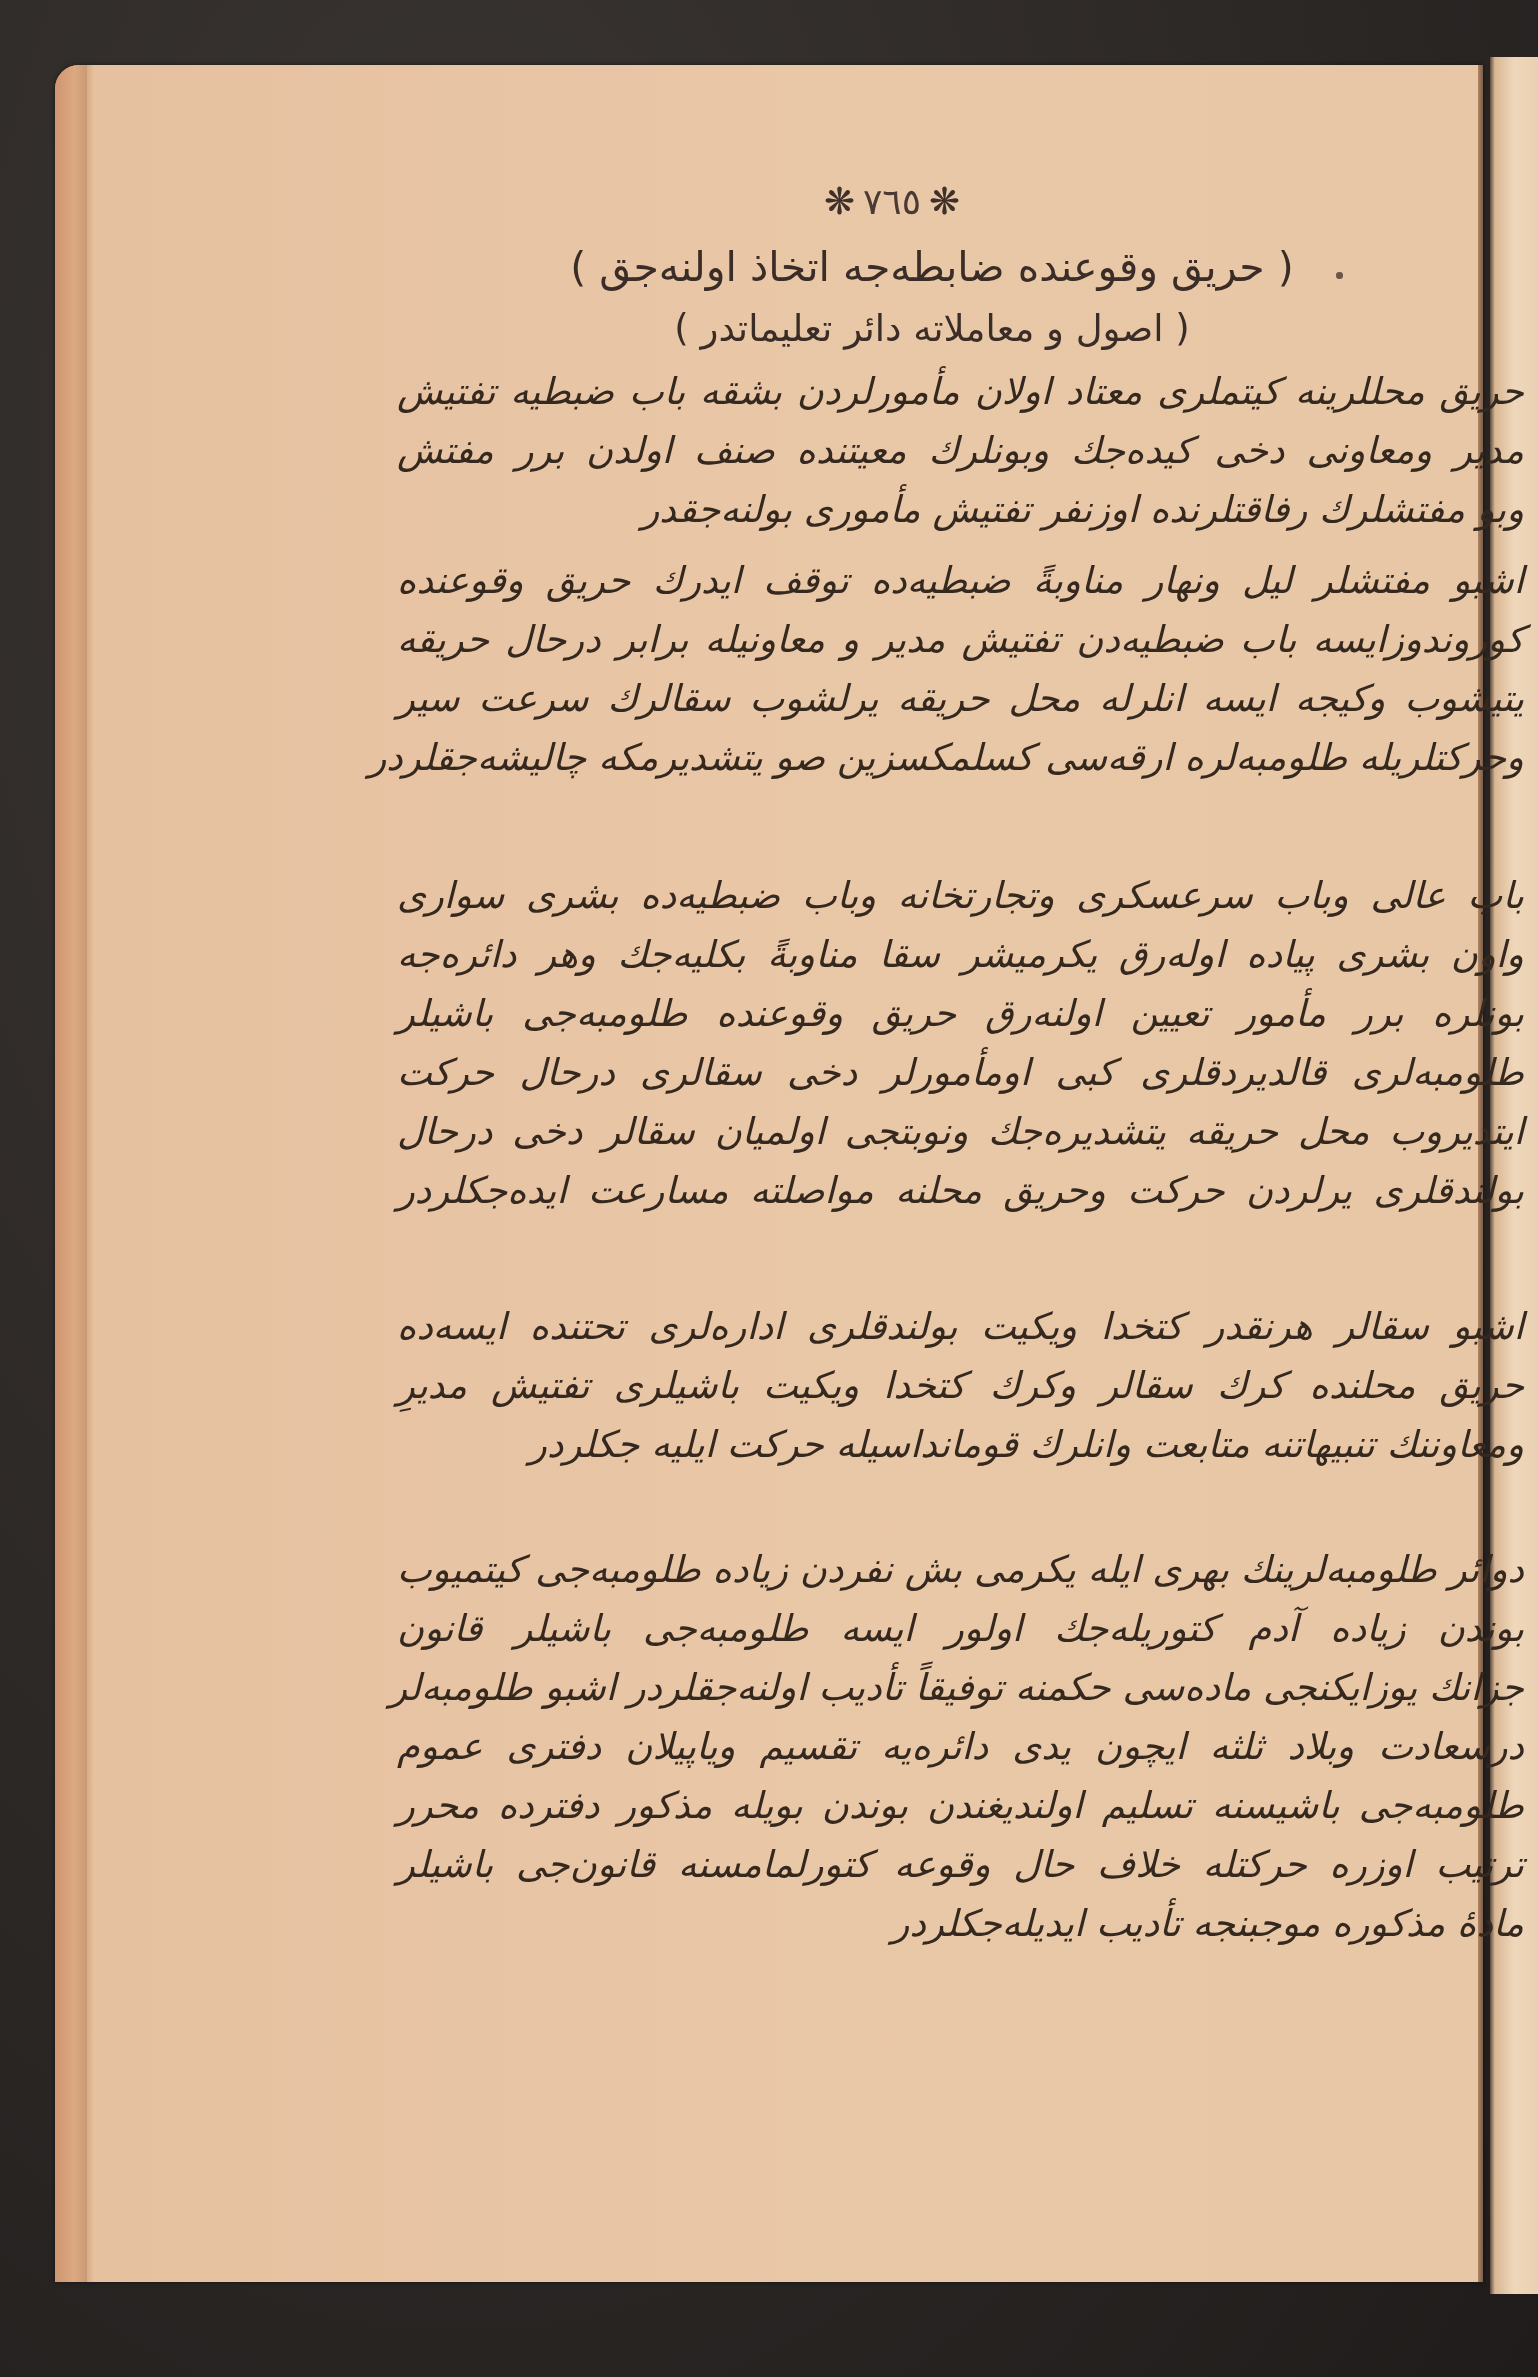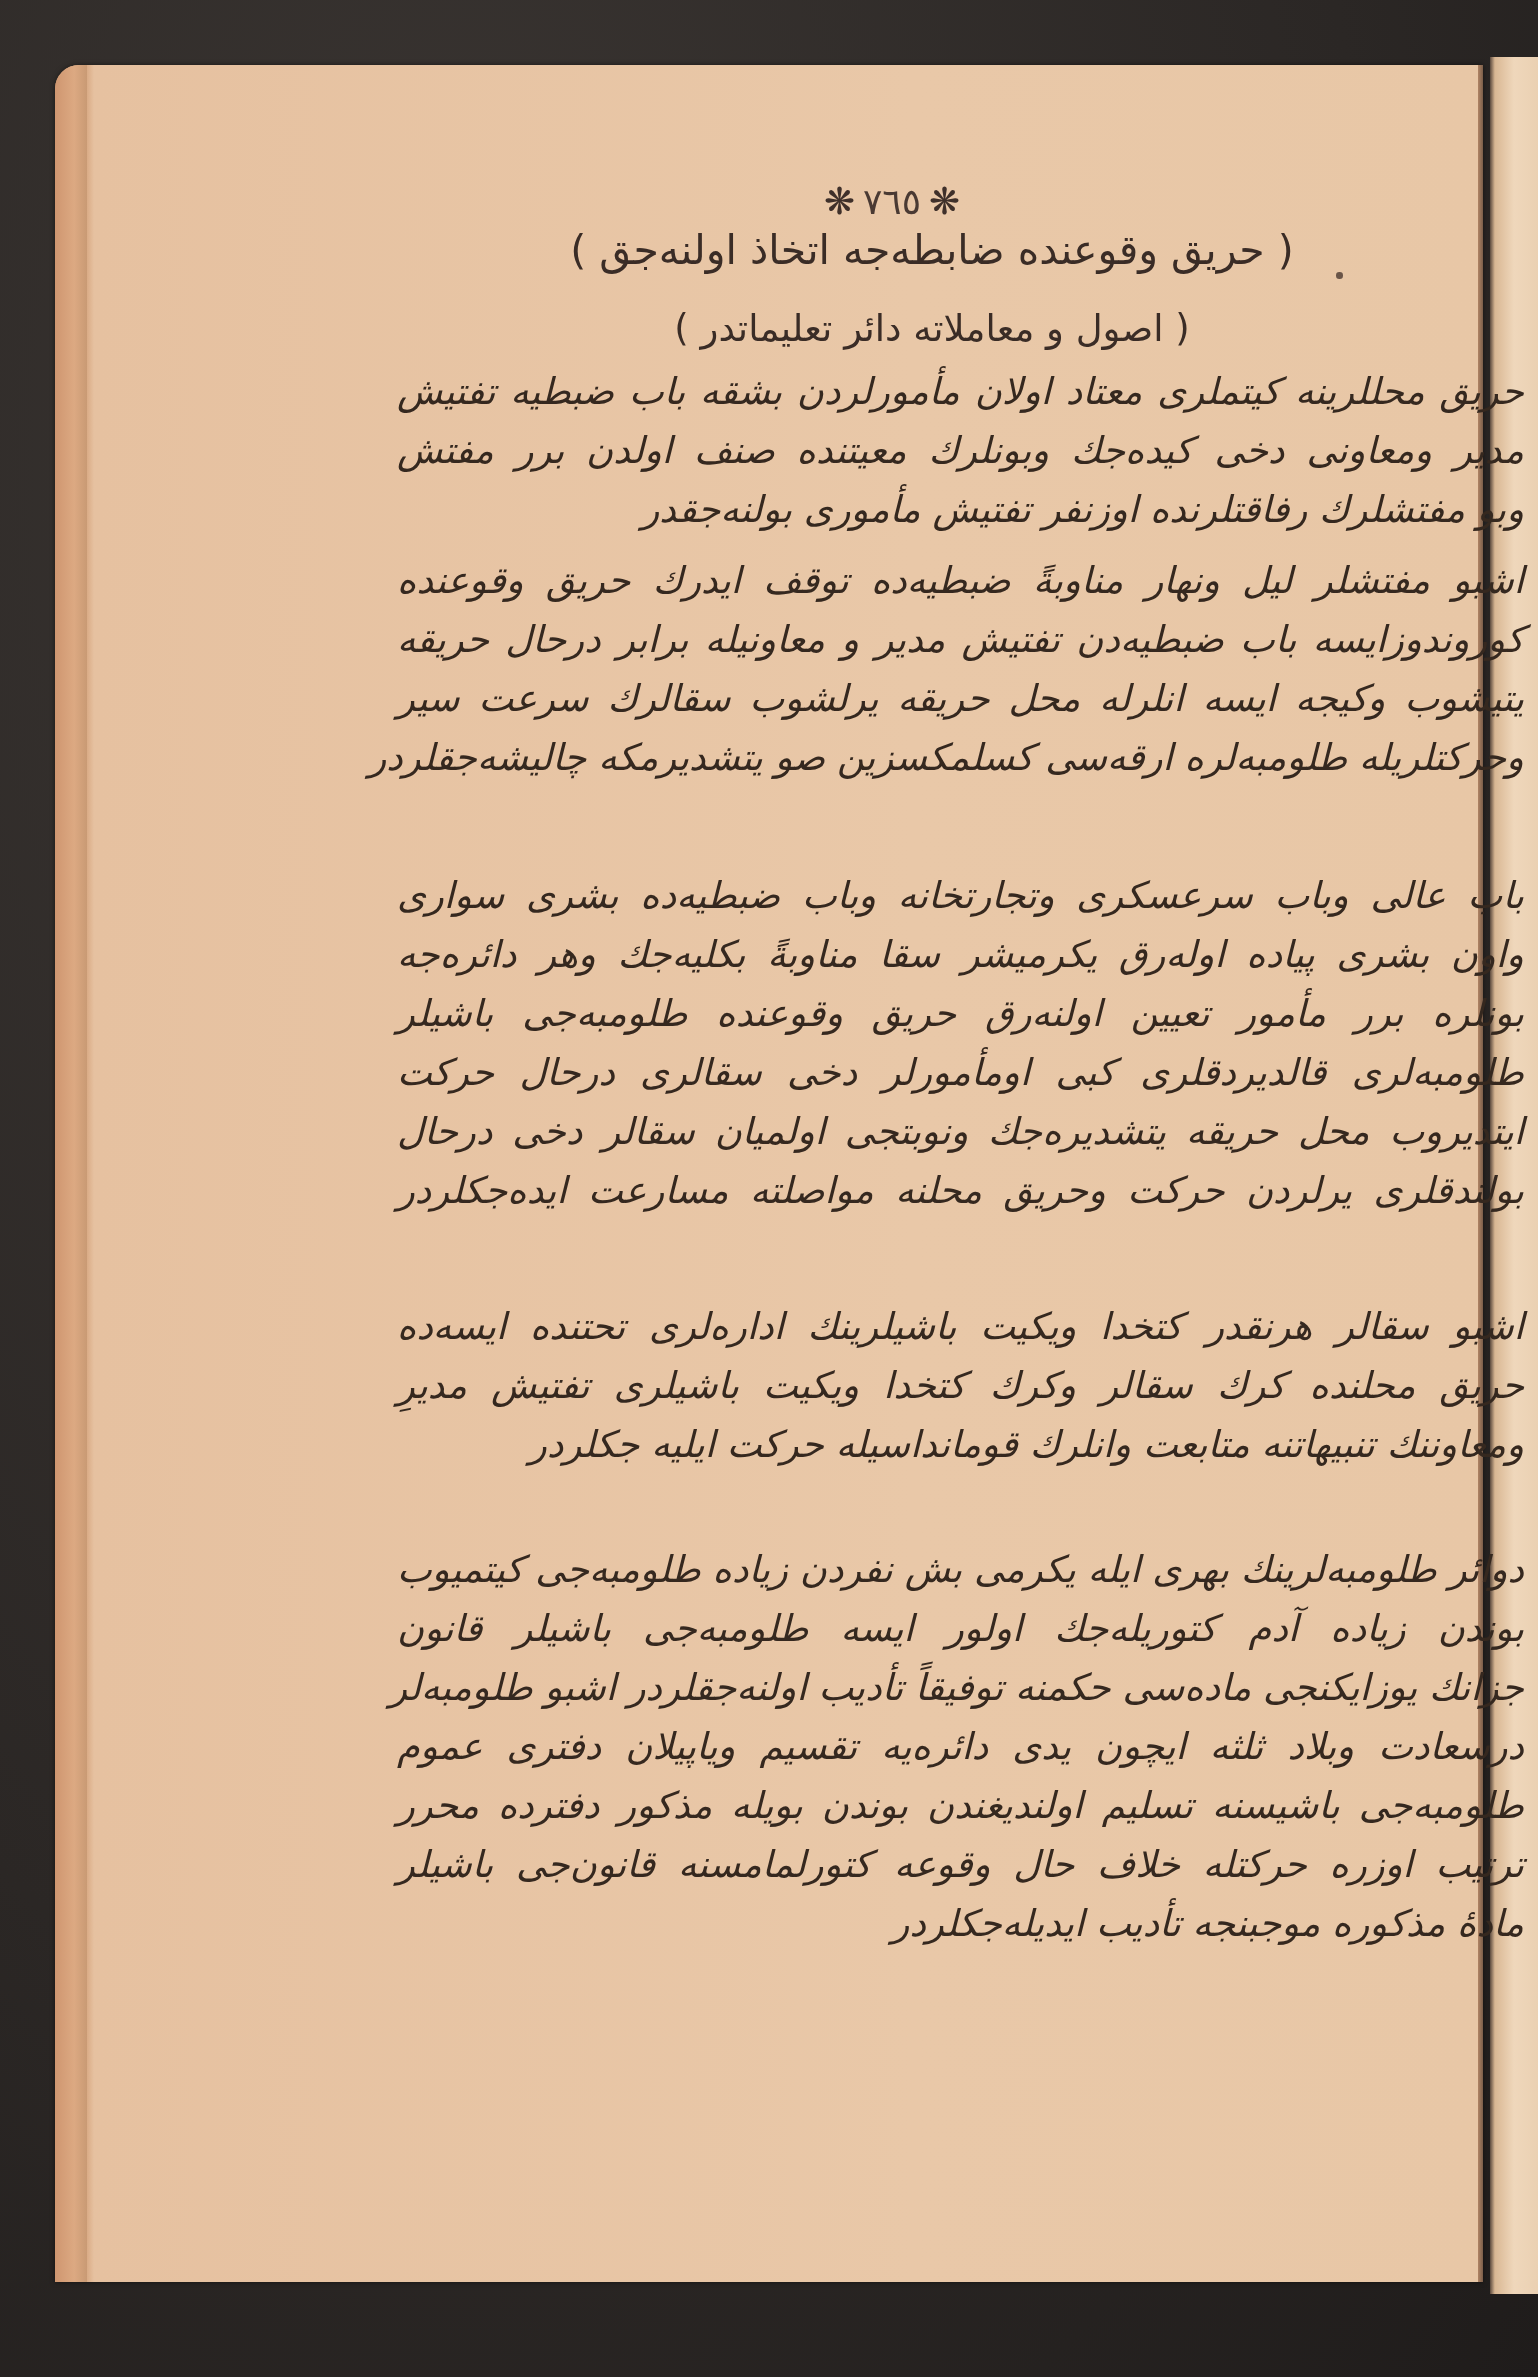--- a/index.html
+++ b/index.html
@@ -67,21 +67,21 @@
       position: absolute;
       left: 567px; width: 730px;
       text-align: center;
       direction: rtl;
       color: #3a2c26;
       font-family: "DejaVu Sans", sans-serif;
       font-size: 41px;
       line-height: 1;
       white-space: nowrap;
     }
-    .title.t1 { top: 230px; }
+    .title.t1 { top: 247px; }
     .title.t2 { top: 310px; font-size: 37px; }
     .body-lines {
       position: absolute;
       left: 397px;
       width: 1127px;
       direction: rtl;
       color: #35281f;
       font-family: "DejaVu Sans", sans-serif;
     }
     .line {
@@ -140,21 +140,21 @@
 <div class="body-lines p3">
   <div class="line">باب عالی وباب سرعسکری وتجارتخانه وباب ضبطیه‌ده بشری سواری</div>
   <div class="line">واون بشری پیاده اوله‌رق یکرمیشر سقا مناوبةً بکلیه‌جك وهر دائره‌جه</div>
   <div class="line">بونلره برر مأمور تعیین اولنه‌رق حریق وقوعنده طلومبه‌جی باشیلر</div>
   <div class="line">طلومبه‌لری قالدیردقلری کبی اومأمورلر دخی سقالری درحال حرکت</div>
   <div class="line">ایتدیروب محل حریقه یتشدیره‌جك ونوبتجی اولمیان سقالر دخی درحال</div>
   <div class="line">بولندقلری یرلردن حرکت وحریق محلنه مواصلته مسارعت ایده‌جکلردر</div>
 </div>
 
 <div class="body-lines p4">
-  <div class="line">اشبو سقالر هرنقدر کتخدا ویکیت باشیلرینك اداره‌لری تحتنده ایسه‌ده</div>
+  <div class="line">اشبو سقالر هرنقدر کتخدا ویکیت بولندقلری اداره‌لری تحتنده ایسه‌ده</div>
   <div class="line">حریق محلنده کرك سقالر وکرك کتخدا ویکیت باشیلری تفتیش مدیرِ</div>
   <div class="line last">ومعاوننك تنبیهاتنه متابعت وانلرك قومانداسیله حرکت ایلیه جکلردر</div>
 </div>
 
 <div class="body-lines p5">
   <div class="line">دوائر طلومبه‌لرینك بهری ایله یکرمی بش نفردن زیاده طلومبه‌جی کیتمیوب</div>
   <div class="line">بوندن زیاده آدم کتوریله‌جك اولور ایسه طلومبه‌جی باشیلر قانون</div>
   <div class="line">جزانك یوزایکنجی ماده‌سی حکمنه توفیقاً تأدیب اولنه‌جقلردر اشبو طلومبه‌لر</div>
   <div class="line">درسعادت وبلاد ثلثه ایچون یدی دائره‌یه تقسیم ویاپیلان دفتری عموم</div>
   <div class="line">طلومبه‌جی باشیسنه تسلیم اولندیغندن بوندن بویله مذکور دفترده محرر</div>

